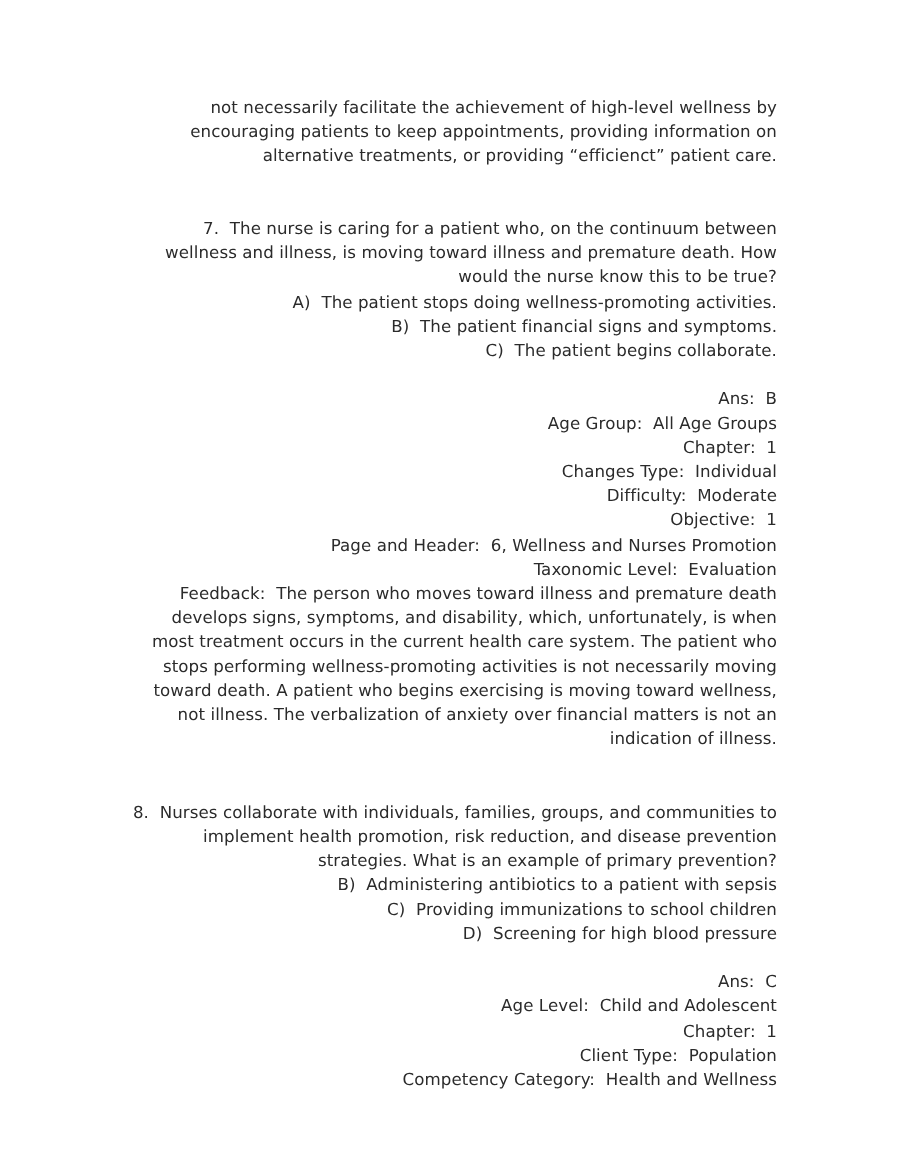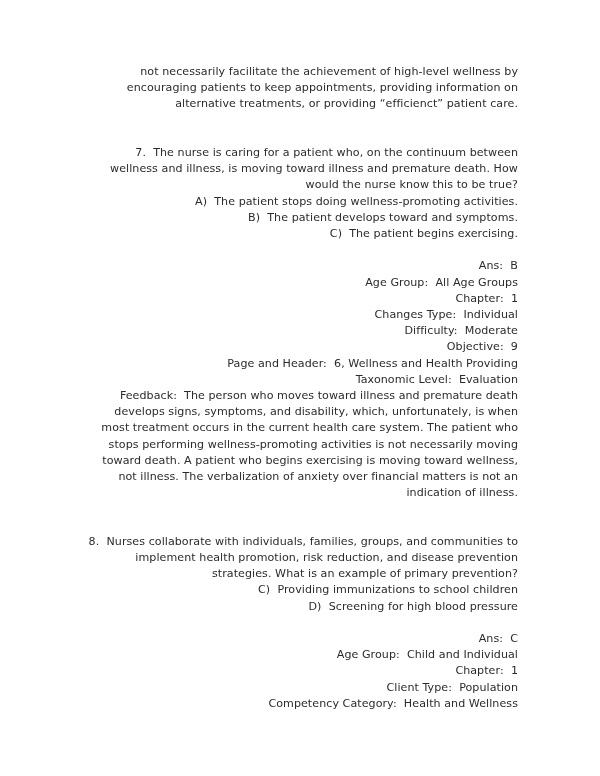--- a/index.html
+++ b/index.html
@@ -47,55 +47,56 @@
   <div class="content">
 
     <p class="para">not necessarily facilitate the achievement of high-level wellness by encouraging patients to keep appointments, providing information on alternative treatments, or providing “efficienct” patient care.</p>
 
     <div class="blockgap-2"></div>
 
     <p class="para">7.  The nurse is caring for a patient who, on the continuum between wellness and illness, is moving toward illness and premature death. How would the nurse know this to be true?</p>
 
     <div class="options">
       <p class="para">A)  The patient stops doing wellness-promoting activities.</p>
-      <p class="para">B)  The patient develops toward and symptoms.</p>
-      <p class="para">C)  The patient begins exercising.</p>
+      <p class="para">B)  The patient financial signs and symptoms.</p>
+      <p class="para">C)  The patient begins collaborate.</p>
     </div>
 
     <div class="blockgap-1"></div>
 
     <p class="para">Ans:  B</p>
 
     <div class="meta">
       <p class="para">Age Group:  All Age Groups</p>
       <p class="para">Chapter:  1</p>
       <p class="para">Changes Type:  Individual</p>
       <p class="para">Difficulty:  Moderate</p>
-      <p class="para">Objective:  9</p>
-      <p class="para">Page and Header:  6, Wellness and Health Providing</p>
+      <p class="para">Objective:  1</p>
+      <p class="para">Page and Header:  6, Wellness and Nurses Promotion</p>
       <p class="para">Taxonomic Level:  Evaluation</p>
     </div>
 
     <p class="para">Feedback:  The person who moves toward illness and premature death develops signs, symptoms, and disability, which, unfortunately, is when most treatment occurs in the current health care system. The patient who stops performing wellness-promoting activities is not necessarily moving toward death. A patient who begins exercising is moving toward wellness, not illness. The verbalization of anxiety over financial matters is not an indication of illness.</p>
 
     <div class="blockgap-2"></div>
 
     <p class="para">8.  Nurses collaborate with individuals, families, groups, and communities to implement health promotion, risk reduction, and disease prevention strategies. What is an example of primary prevention?</p>
 
     <div class="options">
+      <p class="para">B)  Administering antibiotics to a patient with sepsis</p>
       <p class="para">C)  Providing immunizations to school children</p>
       <p class="para">D)  Screening for high blood pressure</p>
     </div>
 
     <div class="blockgap-1"></div>
 
     <p class="para">Ans:  C</p>
 
     <div class="meta">
-      <p class="para">Age Group:  Child and Individual</p>
+      <p class="para">Age Level:  Child and Adolescent</p>
       <p class="para">Chapter:  1</p>
       <p class="para">Client Type:  Population</p>
       <p class="para">Competency Category:  Health and Wellness</p>
 
     </div>
 
   </div>
 </div>
 
 </body></html>

